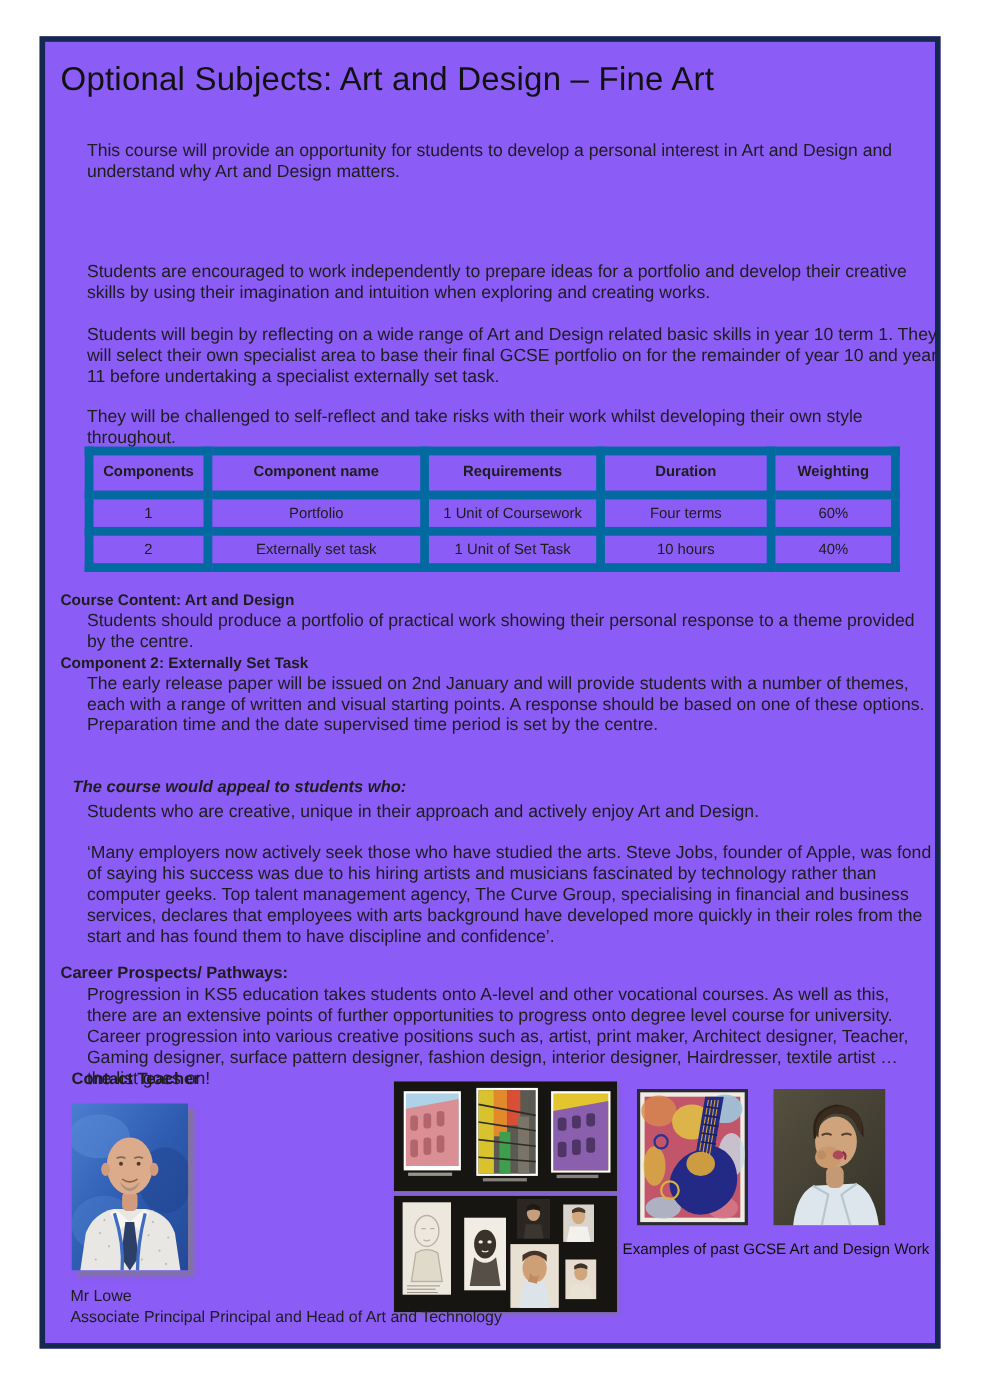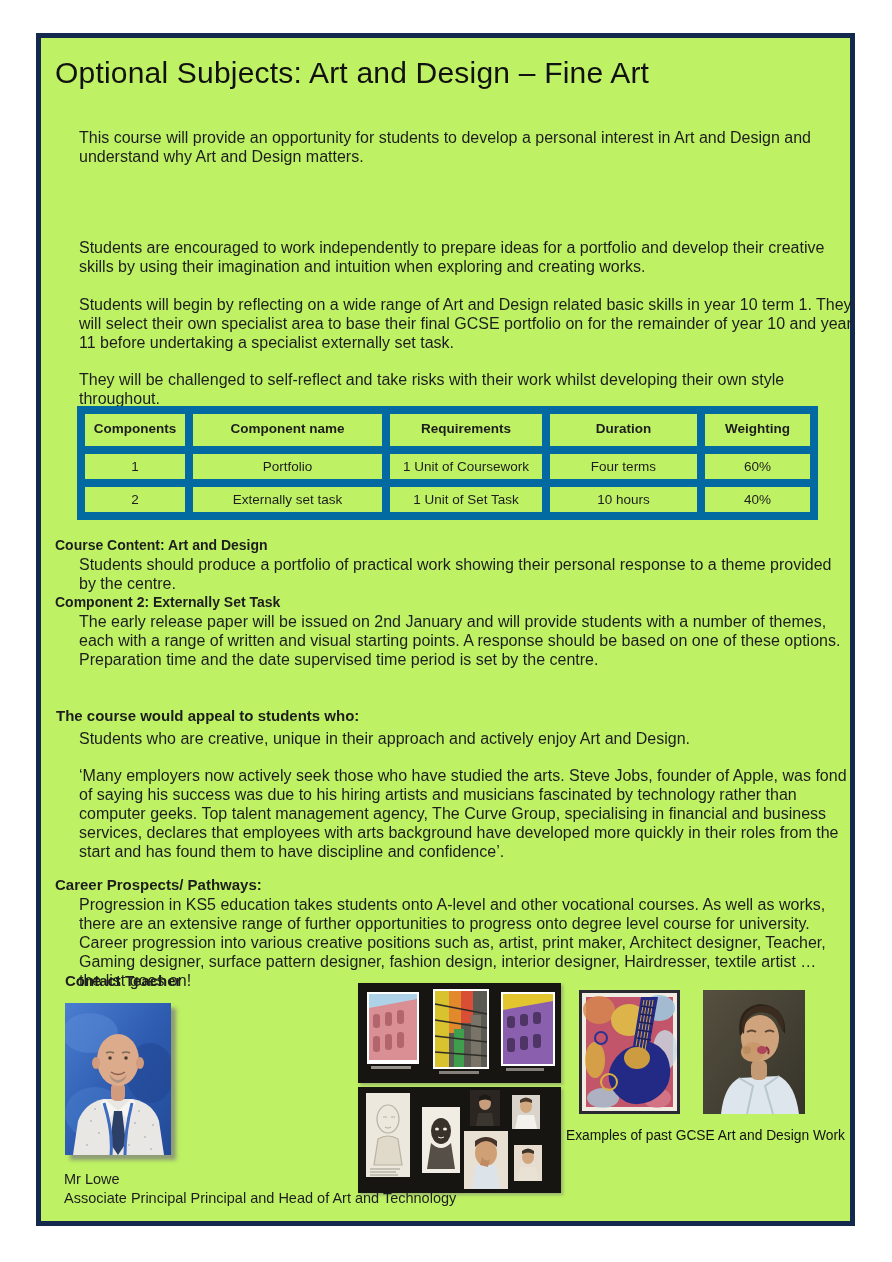--- a/index.html
+++ b/index.html
@@ -9,21 +9,21 @@
     font-family: "Liberation Sans", sans-serif;
     color: #1d1d1d;
     position: relative;
     overflow: hidden;
   }
   .page-frame {
     position: absolute;
     left: 36px; top: 33px;
     width: 819px; height: 1193px;
     border: 5px solid #14294d;
-    background: #bef264;
+    background: #8b5cf6;
   }
   .abs { position: absolute; }
   .doc-title {
     left: 14px; top: 15px; width: 780px;
     font-size: 30px; line-height: 40px; letter-spacing: 0.2px;
     color: #111;
   }
   .subtitle {
     left: 0; top: 59px; width: 809px;
     text-align: center; font-size: 15px; color: #111;
@@ -50,21 +50,21 @@
     padding-top: 7px;
   }
   table.components th { height: 40px; font-size: 13.5px; }
   table.components td { height: 33px; padding-top: 5px; font-weight: 400; }
   td.bold-cell { font-weight: 700; }
 
   .course-block { left: 14px; top: 498px; width: 786px; }
   .block-heading { font-size: 14px; font-weight: 700; line-height: 19px; }
   .section-heading { font-size: 15px; font-weight: 700; }
 
-  .appeal-heading { left: 15px; top: 669px; }
+  .appeal-heading { left: 25px; top: 669px; font-style: italic; }
   .appeal-body { left: 14px; top: 691px; width: 784px; }
   .quote { left: 14px; top: 728px; width: 784px; }
 
   .career-heading { left: 14px; top: 838px; }
   .career-body { left: 14px; top: 857px; width: 784px; }
 
   .contact-heading { left: 24px; top: 934px; }
 
   .teacher-photo {
     left: 24px; top: 965px; width: 106px; height: 152px;
@@ -140,21 +140,21 @@
     <div class="block-heading">Component 2: Externally Set Task</div>
     <div class="body-text">The early release paper will be issued on 2nd January and will provide students with a number of themes, each with a range of written and visual starting points. A response should be based on one of these options. Preparation time and the date supervised time period is set by the centre.</div>
   </div>
 
   <div class="abs section-heading appeal-heading">The course would appeal to students who:</div>
   <div class="abs body-text appeal-body">Students who are creative, unique in their approach and actively enjoy Art and Design.</div>
   <div class="abs body-text quote">‘Many employers now actively seek those who have studied the arts. Steve Jobs, founder of Apple, was fond of saying his success was due to his hiring artists and musicians fascinated by technology rather than computer geeks. Top talent management agency, The Curve Group, specialising in financial and business services, declares that employees with arts background have developed more quickly in their roles from the start and has found them to have discipline and confidence’.</div>
 
   <div class="abs section-heading career-heading">Career Prospects/ Pathways:</div>
   <div class="abs career-body">
-    <div class="body-text">Progression in KS5 education takes students onto A-level and other vocational courses. As well as works, there are an extensive range of further opportunities to progress onto degree level course for university.</div>
+    <div class="body-text">Progression in KS5 education takes students onto A-level and other vocational courses. As well as this, there are an extensive points of further opportunities to progress onto degree level course for university.</div>
     <div class="body-text">Career progression into various creative positions such as, artist, print maker, Architect designer, Teacher, Gaming designer, surface pattern designer, fashion design, interior designer, Hairdresser, textile artist … the list goes on!</div>
   </div>
 
   <div class="abs section-heading contact-heading">Contact Teacher</div>
 
   <div class="abs teacher-photo">
     <svg viewBox="0 0 106 152" xmlns="http://www.w3.org/2000/svg">
       <defs>
         <linearGradient id="tbg" x1="0" y1="0" x2="1" y2="1">
           <stop offset="0" stop-color="#4a7ed0"></stop>

